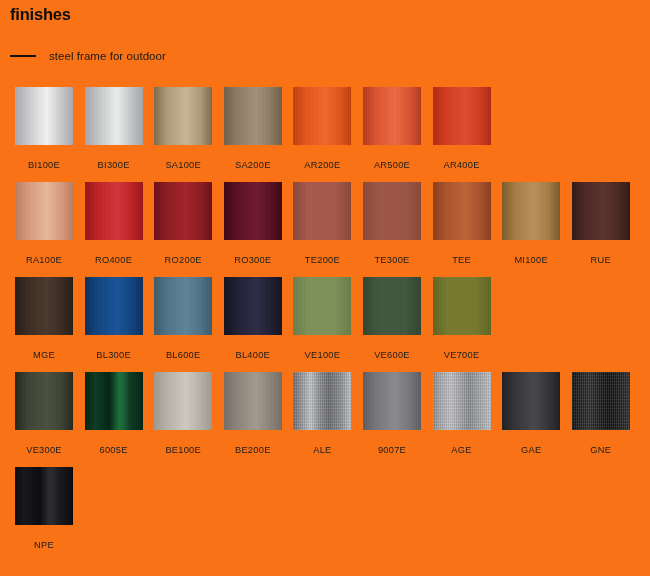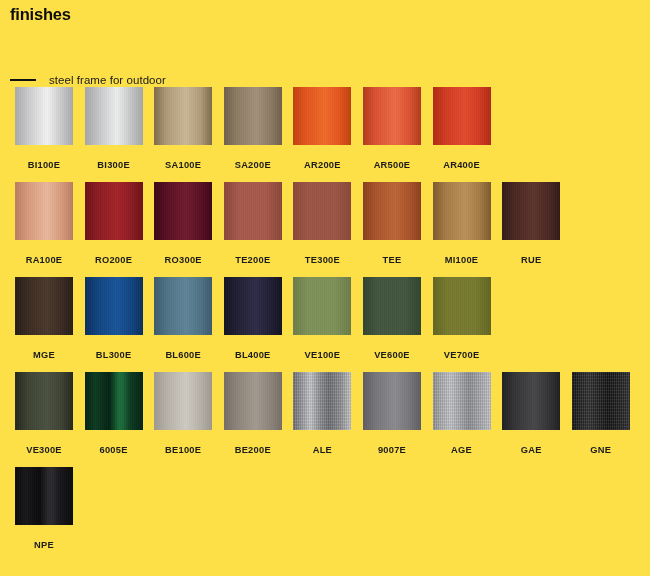--- a/index.html
+++ b/index.html
@@ -14,39 +14,39 @@
     overflow: hidden;
     font-family: "Liberation Sans", sans-serif;
     color: #111111;
     -webkit-font-smoothing: antialiased;
   }
 
   #page {
     position: relative;
     width: 650px;
     height: 576px;
-    background: #fde047;
+    background: #f97316;
   }
 
   
   .page-title {
     position: absolute;
     left: 10px;
     top: 4px;
     font-size: 16.5px;
     font-weight: bold;
     letter-spacing: -0.2px;
     color: #0d0d0d;
     line-height: 20px;
   }
 
   .legend-row {
     position: absolute;
     left: 10px;
-    top: 72px;
+    top: 48px;
     display: flex;
     align-items: center;
     height: 16px;
   }
   .legend-dash {
     width: 26px;
     height: 2px;
     background: #111111;
     flex: 0 0 auto;
   }
@@ -110,21 +110,21 @@
         rgba(255,255,255,0.07) 1px,
         rgba(0,0,0,0.06) 1px,
         rgba(0,0,0,0.06) 3px);
     opacity: 0.85;
   }
 
   .swatch-label {
     margin-top: 15px;
     text-align: center;
     font-size: 9.3px;
-    font-weight: bold;
+    font-weight: normal;
     letter-spacing: 0.25px;
     color: #1c1c1c;
     line-height: 11px;
     white-space: nowrap;
   }
 </style>
 </head>
 <body>
 
 <div id="page">
@@ -166,20 +166,24 @@
           <div class="swatch-chip" style="background: linear-gradient(90deg, rgb(176, 42, 21) 0%, rgb(210, 59, 34) 22%, rgb(224, 74, 44) 55%, rgb(210, 59, 34) 80%, rgb(176, 42, 21) 100%);"></div>
           <div class="swatch-label">AR400E</div>
         </div>
       </div>
       <div class="swatch-row">
         <div class="swatch-cell">
           <div class="swatch-chip" style="background: linear-gradient(90deg, rgb(187, 125, 96) 0%, rgb(215, 154, 124) 22%, rgb(232, 183, 156) 55%, rgb(215, 154, 124) 80%, rgb(187, 125, 96) 100%);"></div>
           <div class="swatch-label">RA100E</div>
         </div>
         <div class="swatch-cell">
+          <div class="swatch-chip" style="background: linear-gradient(90deg, rgb(153, 21, 23) 0%, rgb(191, 35, 38) 22%, rgb(210, 52, 58) 55%, rgb(191, 35, 38) 80%, rgb(153, 21, 23) 100%);"></div>
+          <div class="swatch-label">RO400E</div>
+        </div>
+        <div class="swatch-cell">
           <div class="swatch-chip" style="background: linear-gradient(90deg, rgb(107, 16, 22) 0%, rgb(140, 27, 34) 22%, rgb(163, 36, 40) 55%, rgb(140, 27, 34) 80%, rgb(107, 16, 22) 100%);"></div>
           <div class="swatch-label">RO200E</div>
         </div>
         <div class="swatch-cell">
           <div class="swatch-chip" style="background: linear-gradient(90deg, rgb(60, 7, 22) 0%, rgb(90, 15, 35) 22%, rgb(110, 26, 45) 55%, rgb(90, 15, 35) 80%, rgb(60, 7, 22) 100%);"></div>
           <div class="swatch-label">RO300E</div>
         </div>
         <div class="swatch-cell">
           <div class="swatch-chip" style="background: linear-gradient(90deg, rgb(138, 70, 57) 0%, rgb(165, 89, 75) 25%, rgb(165, 89, 75) 72%, rgb(138, 70, 57) 100%);"></div>
           <div class="swatch-label">TE200E</div>

